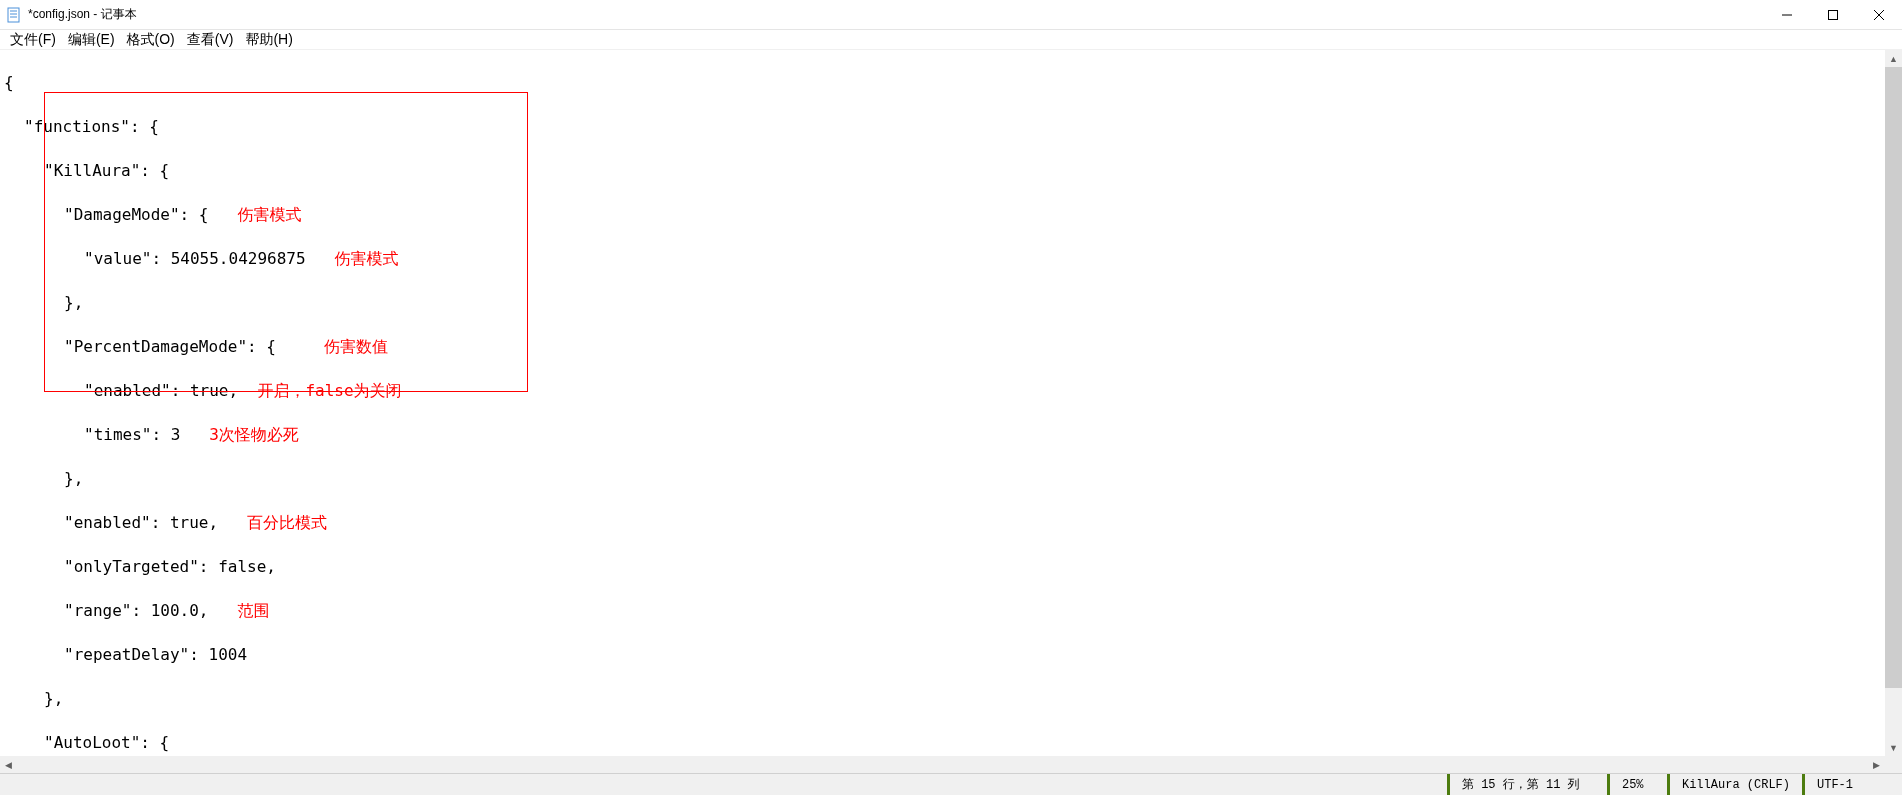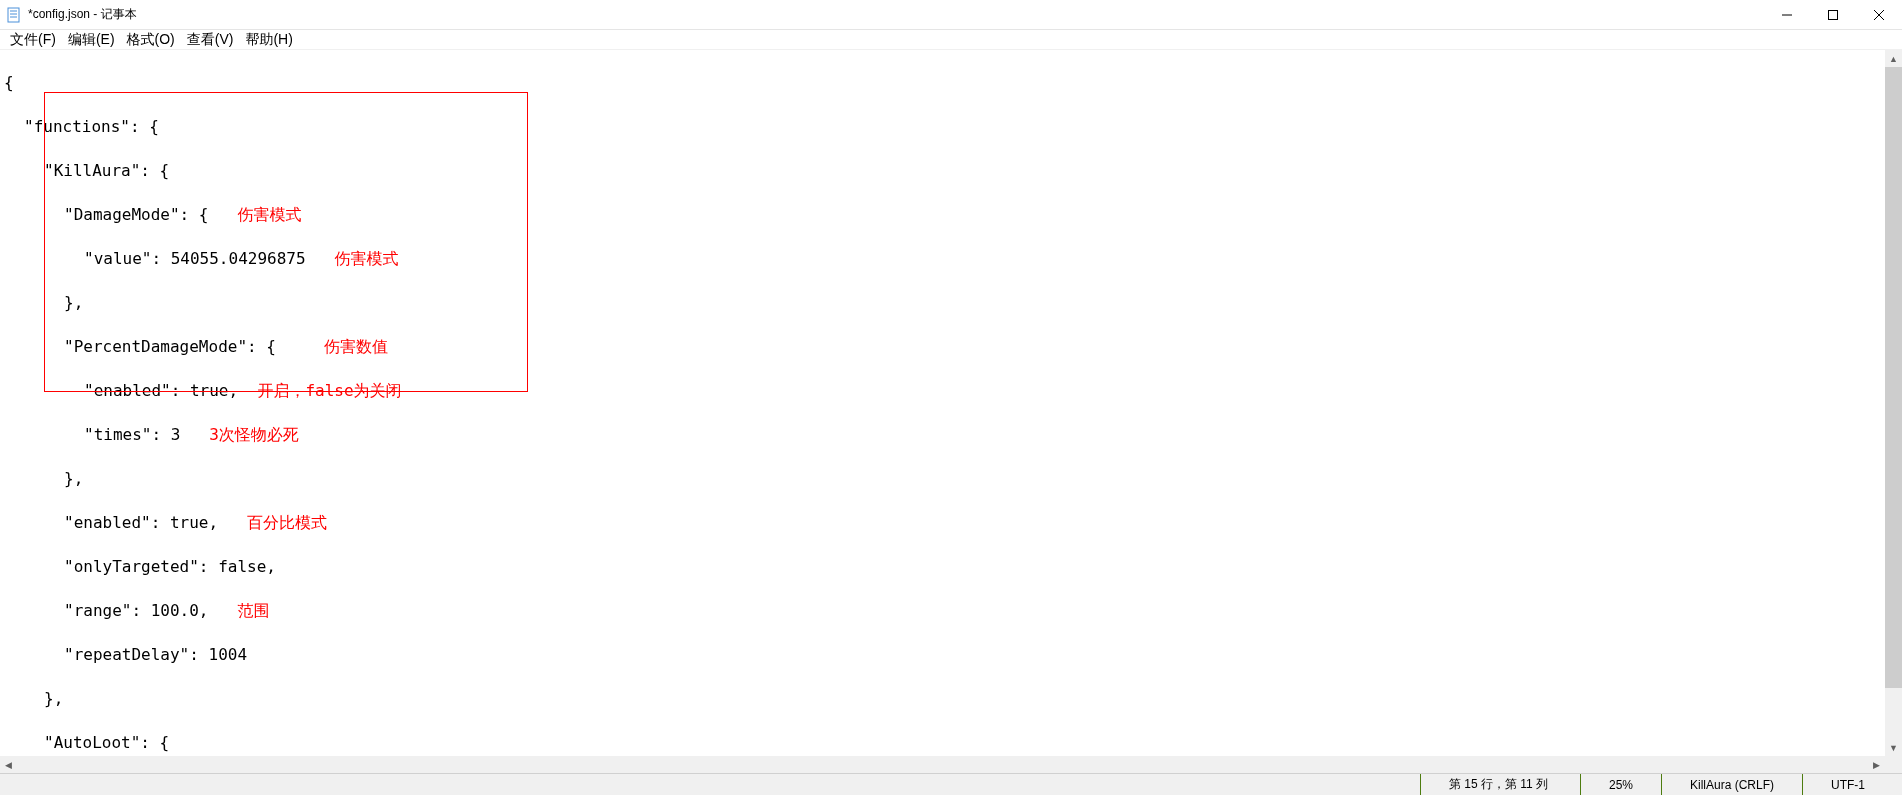--- a/index.html
+++ b/index.html
@@ -13,21 +13,21 @@
 .menubar .item { padding:1px 6px; font-size:14px; cursor:default; }
 .editor-wrap { position:absolute; top:50px; left:0; right:0; bottom:22px; }
 .editor { position:absolute; top:0; left:0; right:17px; bottom:17px; overflow:hidden; padding-left:4px; font-family:"Microsoft YaHei","Consolas",monospace; font-size:16px; line-height:22px; color:#000; white-space:pre; }
 .vscroll { position:absolute; right:0; top:0; width:17px; bottom:17px; background:#f0f0f0; }
 .vscroll .thumb { position:absolute; top:0; left:0; right:0; height:88%; background:#cdcdcd; }
 .vscroll .arrow { position:absolute; left:0; right:0; height:17px; display:flex; align-items:center; justify-content:center; font-size:9px; color:#606060; }
 .hscroll { position:absolute; left:0; bottom:0; right:17px; height:17px; background:#f0f0f0; }
 .hscroll .arrow { position:absolute; top:0; bottom:0; width:17px; display:flex; align-items:center; justify-content:center; font-size:9px; color:#606060; }
 .corner { position:absolute; right:0; bottom:0; width:17px; height:17px; background:#f0f0f0; }
 .statusbar { position:absolute; bottom:0; left:0; right:0; height:22px; background:#f0f0f0; border-top:1px solid #d0d0d0; display:flex; justify-content:flex-end; font-size:12px; }
-.status-cell { border-left:1px solid #4d7c0f; padding:3px 28px; display:flex; align-items:center; }
+.status-cell { border-left:3px solid #4d7c0f; padding:3px 12px; display:flex; align-items:center;font-family:Liberation Mono, monospace; }
 .anno { color:#ff0000; }
 .redbox { position:absolute; border:1px solid #ff0000; pointer-events:none; }
 .line { display:block; height:22px; }
 .indent1 { padding-left:20px; display:inline-block; }
 .indent2 { padding-left:40px; display:inline-block; }
 .indent3 { padding-left:60px; display:inline-block; }
 .indent4 { padding-left:80px; display:inline-block; }
 </style>
 </head>
 <body>

